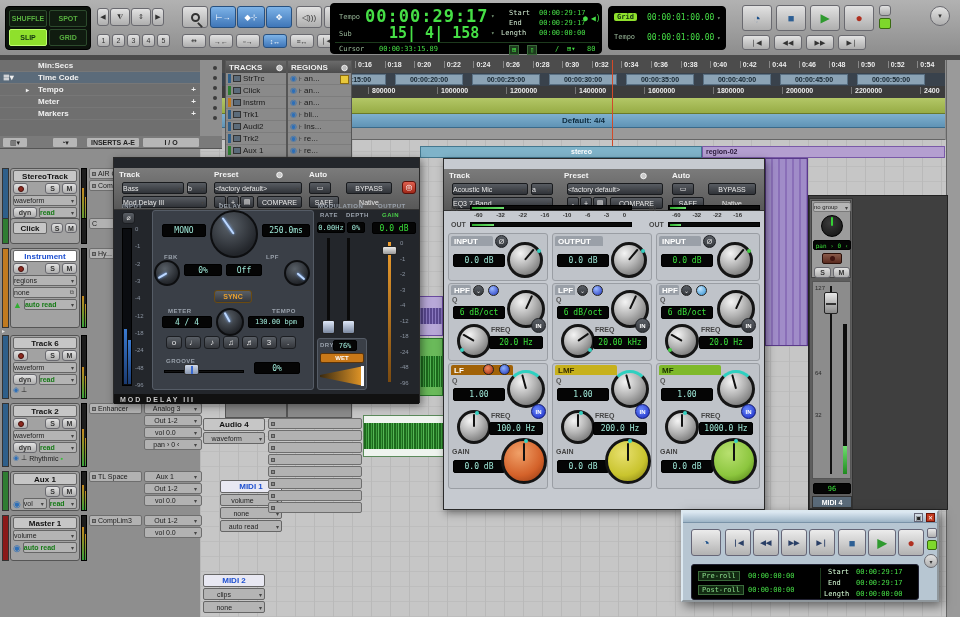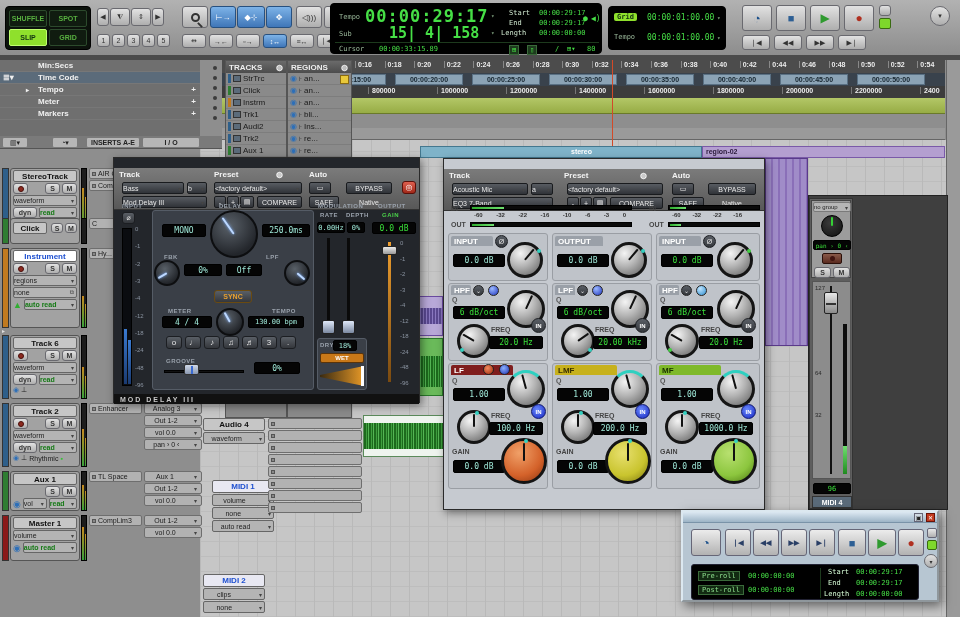--- a/index.html
+++ b/index.html
@@ -293,20 +293,23 @@
         <span class="tick" style="width:69px;border-left:1px solid #777;padding-left:3px">1200000</span>
         <span class="tick" style="width:69px;border-left:1px solid #777;padding-left:3px">1400000</span>
         <span class="tick" style="width:69px;border-left:1px solid #777;padding-left:3px">1600000</span>
         <span class="tick" style="width:69px;border-left:1px solid #777;padding-left:3px">1800000</span>
         <span class="tick" style="width:69px;border-left:1px solid #777;padding-left:3px">2000000</span>
         <span class="tick" style="width:69px;border-left:1px solid #777;padding-left:3px">2200000</span>
         <span class="tick" style="width:69px;border-left:1px solid #777;padding-left:3px">2400</span>
       </div>
   </div>
   <div class="ab" style="left:222px;top:98px;width:723px;height:16px;background:linear-gradient(#b3c767,#97ac45);border-bottom:1px solid #6a7a2a"></div>
+  <div class="ab ctr" style="left:222px;top:114px;width:723px;height:14px;background:linear-gradient(#7fb0cf,#5f93b5);border-bottom:1px solid #3a6a8a">
+    <span class="f8 b" style="color:#0d2a3d">Default: 4/4</span>
+  </div>
   <div class="ab" style="left:222px;top:128px;width:723px;height:12px;background:#9a9a9a;border-bottom:1px solid #666"></div>
 
   <div class="ab" style="left:612px;top:60px;width:1px;height:96px;background:#d24a28"></div>
 
   <div class="ab" style="left:420px;top:146px;width:282px;height:12px;background:#7fb3c9;border:1px solid #44788f">
     <span class="ab f7 w b" style="left:150px;top:1px">stereo</span>
   </div>
   <div class="ab" style="left:702px;top:146px;width:243px;height:12px;background:#b49fd0;border:1px solid #7a5aa8">
     <span class="ab f7 b" style="left:3px;top:1px;color:#2a1a3a">region-02</span>
   </div>
@@ -633,21 +636,21 @@
 
   <div class="ab" style="left:203px;top:418px;width:62px">
     <div class="tname" style="height:13px">Audio 4</div>
     <div>
         <div class="vsel" style="height:12px;margin-top:1px">
           <span style="margin:0 auto">waveform</span>
           <span class="caret">▾</span>
         </div>
       </div>
   </div>
-  <div class="ab" style="left:212px;top:480px;width:62px">
+  <div class="ab" style="left:220px;top:480px;width:62px">
     <div class="tname" style="height:13px;background:#e8e8f2;color:#1d4fd0">MIDI 1</div>
     <div>
         <div class="vsel" style="height:12px;margin-top:1px">
           <span style="margin:0 auto">volume</span>
           <span class="caret">▾</span>
         </div>
         <div class="vsel" style="height:12px;margin-top:1px">
           <span style="margin:0 auto">none</span>
           <span class="caret">▾</span>
         </div>
@@ -919,21 +922,21 @@
     <span class="mdl" style="left:232px;top:54px">DEPTH</span>
     <div class="disp dc f7" style="position:absolute;left:203px;top:64px;width:28px;height:11px">0.00Hz</div>
     <div class="disp dc f7" style="position:absolute;left:233px;top:64px;width:18px;height:11px">0%</div>
     <div class="ab" style="left:213px;top:80px;width:3px;height:92px;background:#0a0a0a"></div>
     <div class="ab" style="left:233px;top:80px;width:3px;height:92px;background:#0a0a0a"></div>
     <div class="ab" style="left:208px;top:162px;width:13px;height:14px;background:linear-gradient(#dfe8f8,#7a88a0);border:1px solid #222;border-radius:2px"></div>
     <div class="ab" style="left:228px;top:162px;width:13px;height:14px;background:linear-gradient(#dfe8f8,#7a88a0);border:1px solid #222;border-radius:2px"></div>
 
     <div class="modsec" style="left:203px;top:180px;width:50px;height:52px"></div>
     <span class="mdl" style="left:206px;top:184px">DRY</span>
-    <div class="disp dc f7" style="position:absolute;left:219px;top:182px;width:24px;height:11px">18%</div>
+    <div class="disp dc f7" style="position:absolute;left:219px;top:182px;width:24px;height:11px">76%</div>
     <div class="ctr" style="position:absolute;left:206px;top:195px;width:44px;height:10px;background:#c87818;border:1px solid #5a340a;border-radius:2px;color:#fff;font-size:6px;font-weight:bold">WET</div>
     <div class="ab" style="left:206px;top:208px;width:44px;height:20px;background:linear-gradient(90deg,#3a2a10,#e89a28);clip-path:polygon(0 45%,100% 0,100% 100%,0 55%)"></div>
     <div class="ab" style="left:247px;top:208px;width:3px;height:20px;background:#fff"></div>
 
     <span class="mdl" style="left:268px;top:54px;color:#4ad04a">GAIN</span>
     <div class="disp dg f8" style="position:absolute;left:258px;top:64px;width:44px;height:12px">0.0 dB</div>
     <div class="ab" style="left:274px;top:84px;width:3px;height:140px;background:linear-gradient(#f0a030,#7a4a10)"></div>
     <div class="ab" style="left:268px;top:88px;width:15px;height:9px;background:linear-gradient(#e8e8e8,#9a9a9a);border:1px solid #222;border-radius:2px"></div>
     <div class="ab" style="left:286px;top:82px;width:14px;height:146px;display:flex;flex-direction:column;justify-content:space-between">
 
@@ -1104,21 +1107,21 @@
       <span class="mlbl" style="left:44px;top:42px">FREQ</span>
       <div class="kn eqk" style="left:8px;top:40px;width:34px;height:34px">
           <span class="pt" style="transform:rotate(-60deg)"></span>
           <span class="kdot" style="left:0;bottom:3px;background:#45d045"></span>
         </div>
       <div class="disp dg f8" style="position:absolute;left:42px;top:52px;width:54px;height:13px">20.0 Hz</div>
       <div class="inb dkb" style="left:84px;top:34px">IN</div>
     </div>
 
     <div class="ab" style="left:4px;top:204px;width:100px;height:126px;background:#bfc3c9;border:1px solid #9a9ea4;border-radius:3px">
-      <div class="bh" style="left:2px;top:1px;width:62px;background:#7f1d1d;color:#fff">LF</div>
+      <div class="bh" style="left:2px;top:1px;width:62px;background:#a16207;color:#fff">LF</div>
       <div class="rbt" style="position:absolute;left:34px;top:0;background:radial-gradient(circle at 40% 35%,#f08a60,#a02808)"></div>
       <div class="rbt" style="position:absolute;left:50px;top:0;background:radial-gradient(circle at 40% 35%,#8ab0ff,#2030b0)"></div>
       <span class="qlab" style="left:3px;top:13px">Q</span>
       <div class="disp dc f8" style="position:absolute;left:4px;top:24px;width:52px;height:13px">1.00</div>
       <div class="kn eqk" style="left:58px;top:6px;width:38px;height:38px;border-top-color:#2fd0c0">
           <span class="pt" style="transform:rotate(-15deg)"></span>
         </div>
       <div class="inb" style="left:82px;top:40px;background:radial-gradient(circle at 40% 35%,#6a8aff,#1828c0);border:1px solid #101870">IN</div>
       <span class="mlbl" style="left:42px;top:48px">FREQ</span>
       <div class="kn eqk" style="left:8px;top:46px;width:34px;height:34px">

